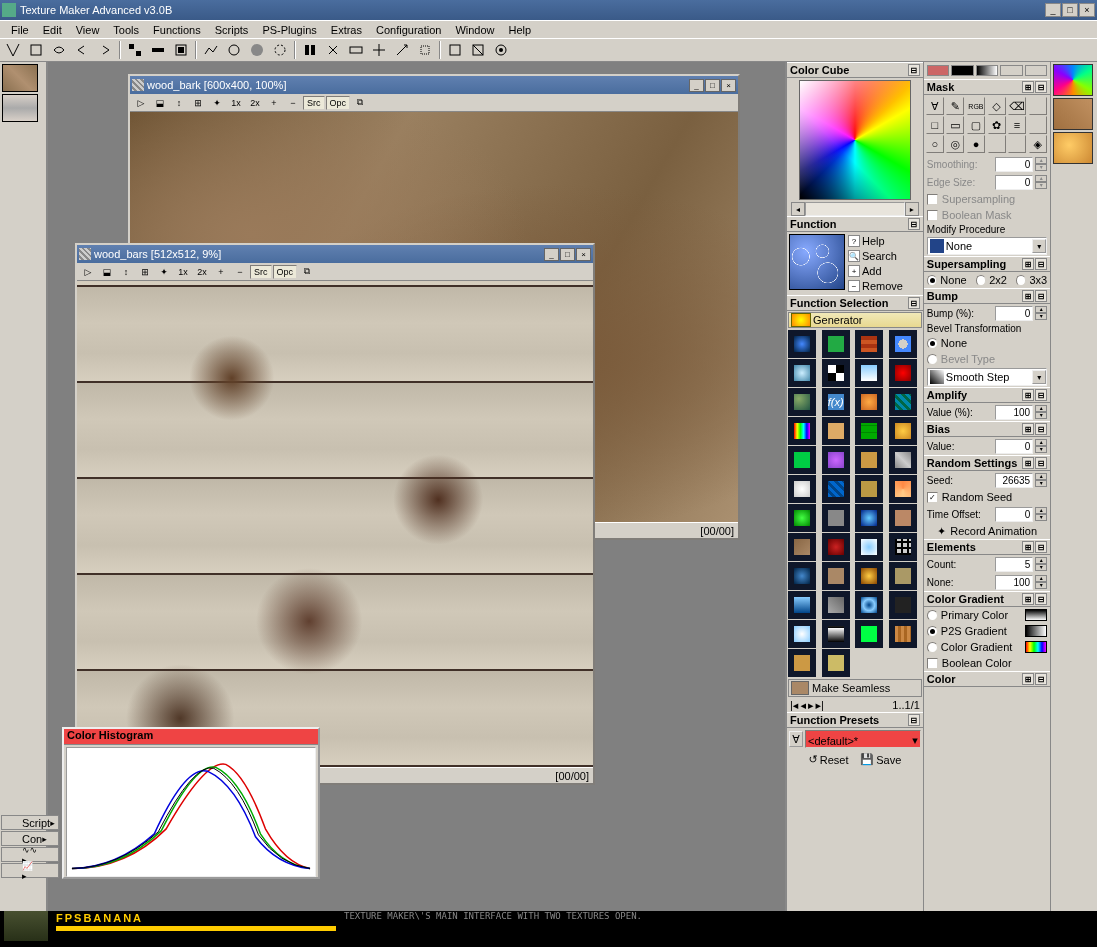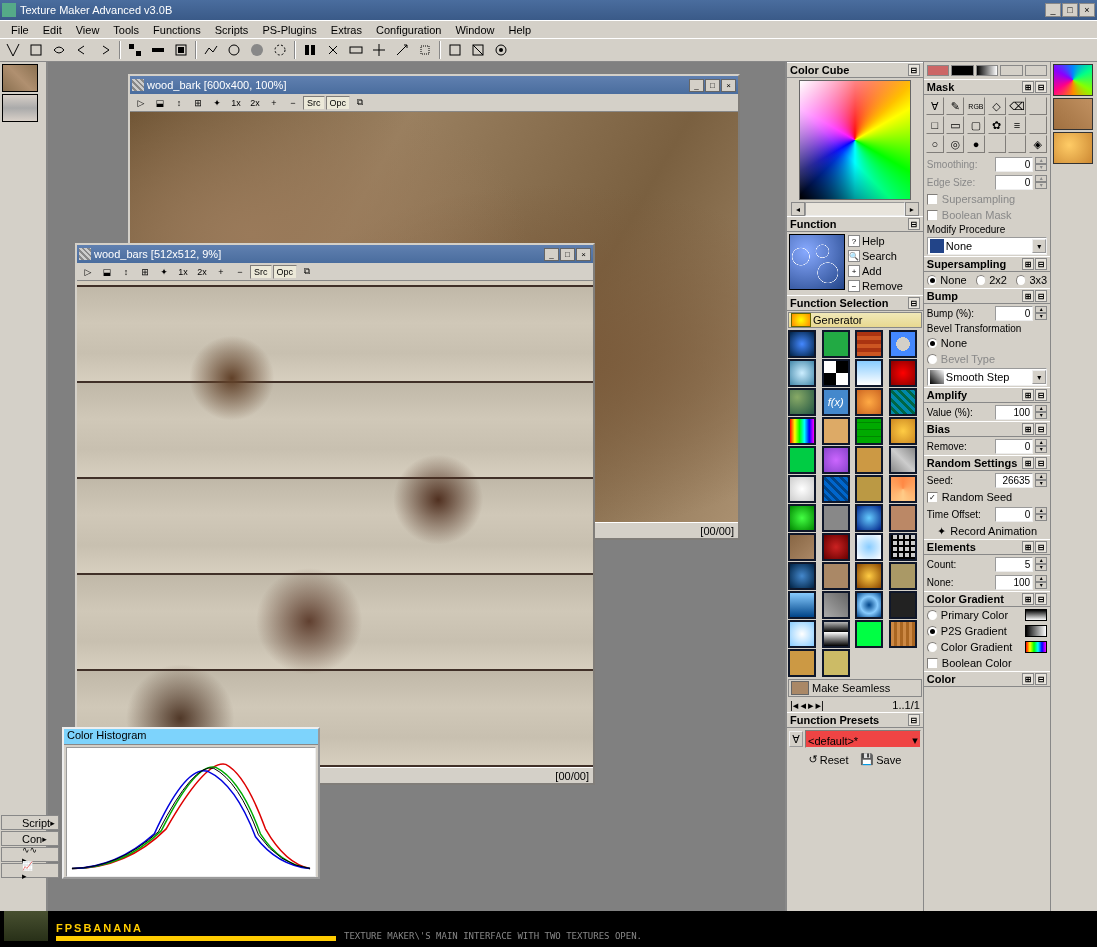--- a/index.html
+++ b/index.html
@@ -65,21 +65,21 @@
 .func-preview::after{content:"";position:absolute;inset:0;background:
  radial-gradient(circle at 20% 40%,transparent 15%,#fff 16%,transparent 17%),
  radial-gradient(circle at 60% 30%,transparent 12%,#fff 13%,transparent 14%),
  radial-gradient(circle at 70% 70%,transparent 18%,#fff 19%,transparent 20%)}
 .func-btns{flex:1;display:flex;flex-direction:column;gap:1px}
 .func-btn{height:14px;display:flex;align-items:center;gap:2px;padding:0 1px;font-size:10px;cursor:pointer}
 .func-btn .fico{width:12px;height:12px;border:1px solid #888;background:#fff;font-size:8px;display:flex;align-items:center;justify-content:center}
 .fsel-header{height:16px;display:flex;align-items:center;background:linear-gradient(#f0e8b8,#e8d890);border:1px solid #888;margin:1px;padding:0 2px;gap:2px}
 .fsel-header .fico2{width:20px;height:14px;background:radial-gradient(circle,#ff0,#f80);border:1px solid #660}
 .fgrid{display:grid;grid-template-columns:repeat(4,1fr);gap:1px;padding:1px;overflow:hidden}
-.fitem{width:28px;height:28px;border:2px solid #0f172a}
+.fitem{width:28px;height:28px;border:6px solid #0f172a}
 .preset-row{display:flex;align-items:center;padding:2px;gap:2px}
 .preset-sel{flex:1;height:18px;border:1px inset #d4d0c8;background:#ef4444;display:flex;align-items:flex-end;padding:0 2px;font-size:10px}
 .preset-btns{display:flex;gap:4px;padding:2px;justify-content:center}
 .lbtn{display:flex;align-items:center;gap:2px;padding:1px 4px;cursor:pointer}
 .mask-tools{display:grid;grid-template-columns:repeat(6,1fr);gap:1px;padding:2px}
 .mtool{width:18px;height:18px;border:1px outset #d4d0c8;background:#d4d0c8;display:flex;align-items:center;justify-content:center}
 .prop-row{display:flex;align-items:center;padding:1px 3px;height:18px;gap:2px}
 .prop-row label{flex:1;font-size:10px}
 .prop-inp{width:38px;height:15px;border:1px inset;background:#fff;font-size:10px;padding:0 2px;text-align:right}
 .prop-spin{width:12px;display:flex;flex-direction:column}
@@ -94,27 +94,27 @@
 .combo .carrow{width:14px;height:14px;background:#d4d0c8;border:1px outset;margin-left:auto;display:flex;align-items:center;justify-content:center;font-size:8px}
 .grad-sw{width:22px;height:12px;border:1px solid #000;margin-left:auto}
 .rthumb{width:40px;height:32px;border:1px solid #333}
 .rthumb.rt1{background:conic-gradient(#08f,#0f8,#8f0,#f80,#f08,#80f,#08f)}
 .rthumb.rt2{background:linear-gradient(45deg,#a07040,#c09060)}
 .rthumb.rt3{background:radial-gradient(circle at 40% 40%,#fc6,#c83)}
 .watermark{position:absolute;top:15px;left:0;right:0;text-align:center;pointer-events:none;z-index:100}
 .watermark .l1{font-size:22px;font-weight:bold;color:#ffcc33;text-shadow:1px 1px 2px #000}
 .watermark .l2{font-size:15px;font-weight:bold;color:#fff;text-shadow:1px 1px 2px #000}
 .histogram-win{position:absolute;left:62px;bottom:32px;width:258px;height:152px;background:#d4d0c8;border:2px outset;z-index:50}
-.histogram-win .htitle{height:16px;background:#7dd3fc;padding:0 3px;font-weight:normal;border-bottom:1px solid #888}
+.histogram-win .htitle{height:16px;background:#ef4444;padding:0 3px;font-weight:bold;border-bottom:1px solid #888}
 .histogram-win .hbody{background:#fff;height:130px;margin:2px;border:1px inset;position:relative}
 .script-tabs{position:absolute;left:0;bottom:32px;width:60px;display:flex;flex-direction:column;gap:1px;padding:1px;z-index:49}
 .stab{height:15px;background:#d4d0c8;border:1px solid #888;display:flex;align-items:center;padding:0 20px;font-size:9px}
 .statusbar{height:18px;background:#d4d0c8;border-top:1px solid #fff;display:flex;align-items:center;padding:0 4px;font-size:10px}
 .statusbar .mem{margin-left:auto}
-.footer{height:30px;background:#000;display:flex;align-items:flex-end;padding:0 4px;gap:8px}
+.footer{height:30px;background:#000;display:flex;align-items:flex-start;padding:0 4px;gap:8px}
 .footer .fthumb{width:44px;height:30px;background:linear-gradient(#485030,#283018)}
 .footer .flogo{font-family:monospace;font-size:18px;font-weight:bold;color:#ffcc00;letter-spacing:2px;display:flex;flex-direction:column;line-height:14px}
 .footer .flogo .bar{height:5px;background:#ffcc00;width:280px;margin-top:1px}
 .footer .fdesc{color:#888;font-size:9px;font-family:monospace}
 .disabled{color:#888}
 .mask-row2{display:flex;gap:2px;padding:0 3px 3px}
 .msw{flex:1;height:11px;border:1px solid #888}
 .fsel-nav{display:flex;align-items:center;gap:2px;padding:1px 3px;height:14px;font-size:9px}
 .fsel-nav span{cursor:pointer}
 .seamless-btn{height:18px;display:flex;align-items:center;background:#d4d0c8;border:1px solid #888;margin:1px;padding:0 2px;gap:3px;font-size:10px}
@@ -600,21 +600,21 @@
           </div>
 
        <div class="phead">
             <span>Bias</span>
             <div class="picons">
               <div>⊞</div>
               <div>⊟</div>
             </div>
           </div>
        <div class="prop-row">
-            <label>Remove:</label>
+            <label>Value:</label>
             <input class="prop-inp" value="0" style="">
             <div class="prop-spin">
               <div>▴</div>
               <div>▾</div>
             </div>
           </div>
 
        <div class="phead">
             <span>Random Settings</span>
             <div class="picons">

